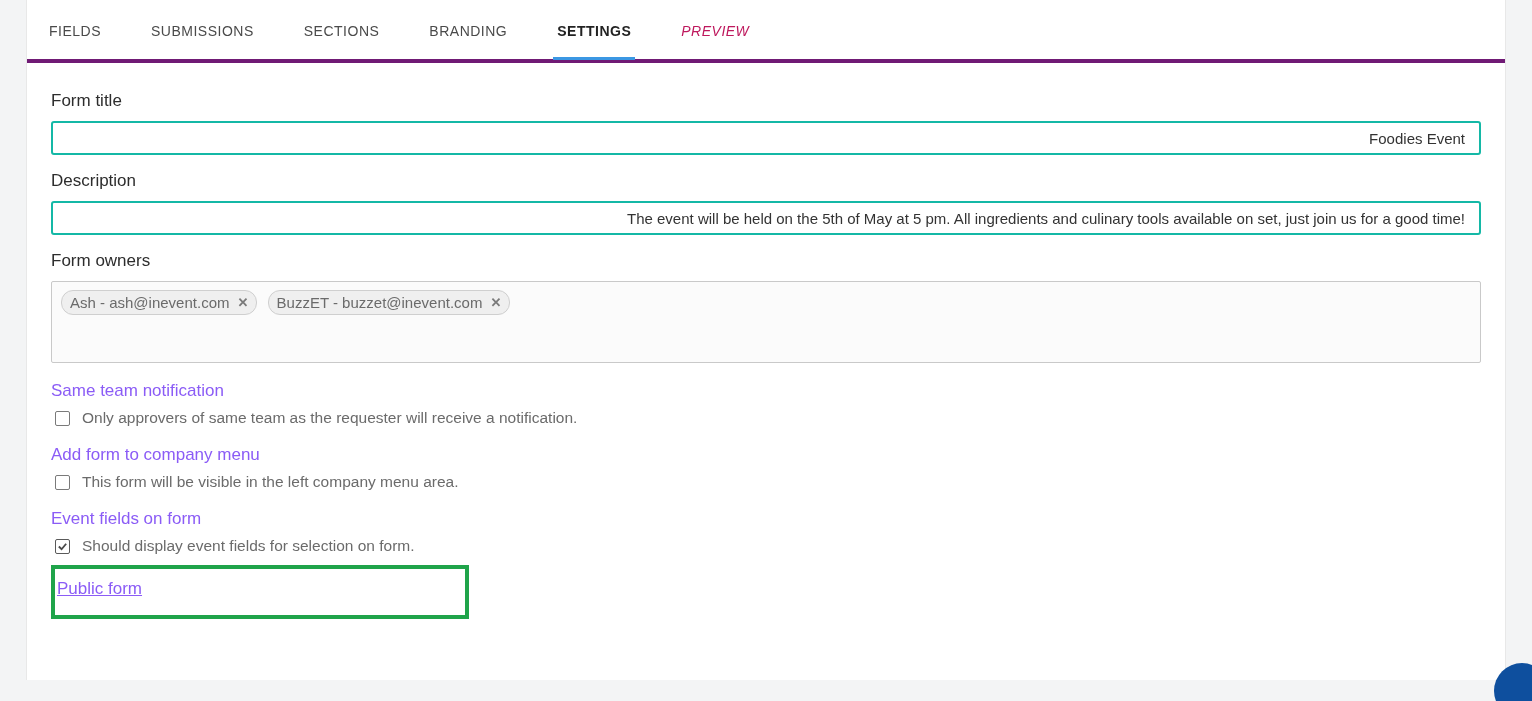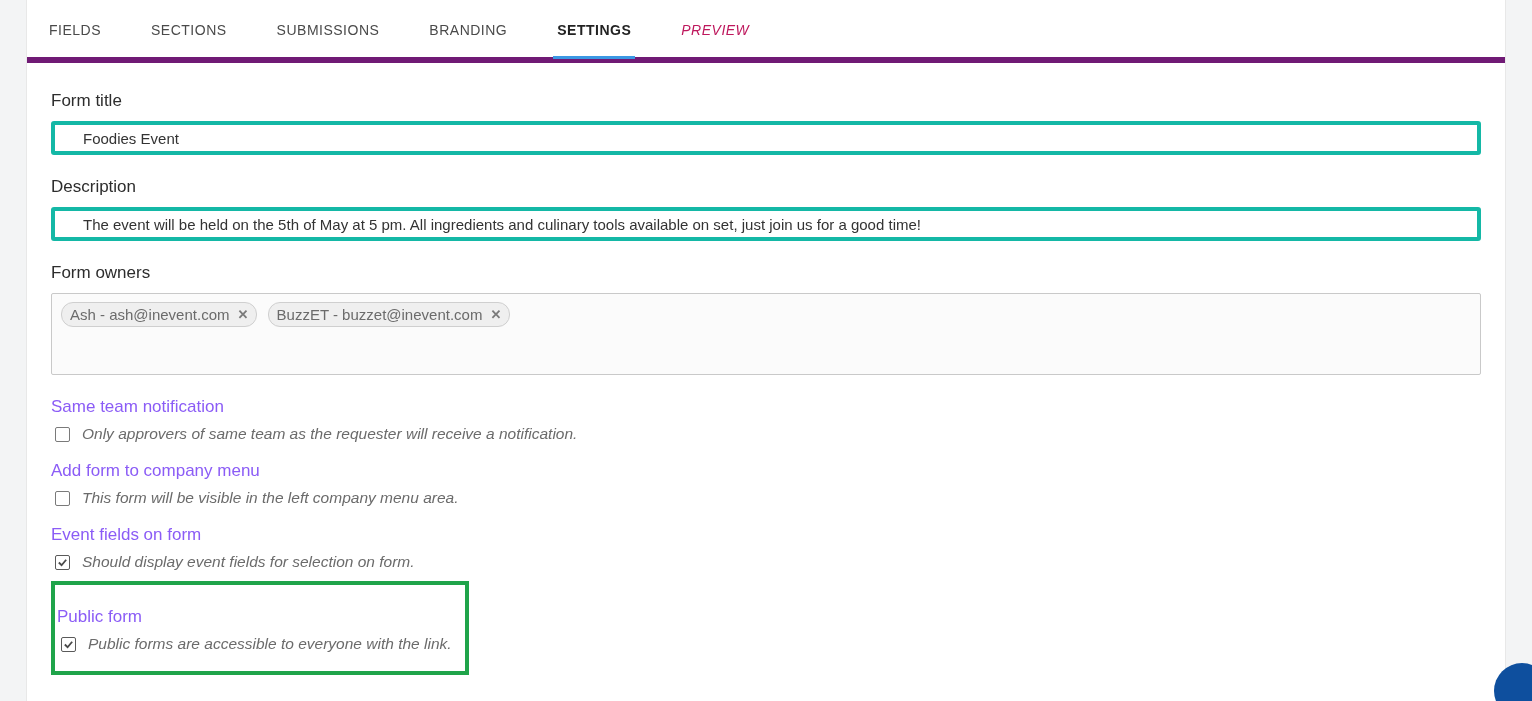--- a/index.html
+++ b/index.html
@@ -16,21 +16,21 @@
     border: 1px solid #e8e8e8;
     border-top: none;
     border-bottom: none;
     min-height: 680px;
     position: relative;
   }
   
   .tabs {
     display: flex;
     align-items: center;
-    border-bottom: 6px solid #701a75;
+    border-bottom: 4px solid #701a75;
     padding: 0 22px;
     height: 63px;
     gap: 50px;
   }
   .tab {
     font-size: 14px;
     letter-spacing: .5px;
     color: #4a4a4a;
     cursor: pointer;
     padding: 22px 0 20px 0;
@@ -45,35 +45,36 @@
     position: absolute;
     left: -4px; right: -4px;
     bottom: -1px;
     height: 3px;
     background: #3b97e3;
   }
   .tab.link { color: #be185d; font-style: italic; }
 
   
   .content { padding: 28px 24px 40px 24px; }
-  .field-group { margin-bottom: 22px; }
+  .field-group { margin-bottom: 16px; }
   .label {
     font-size: 17px;
     color: #2d2d2d;
     margin-bottom: 10px;
   }
   .txt-input, .txt-area {
     width: 100%;
-    border: 4px solid #14b8a6;
+    border: 2px solid #14b8a6;
     border-radius: 3px;
-    padding: 8px 28px;
+    padding: 8px 14px;
     font-size: 15px;
     color: #333;
     background: #fff;
     font-family: inherit;
+    text-align: right;
   }
   .txt-input { height: 34px; }
   .txt-area { height: 34px; }
 
   
   .owners-box {
     width: 100%;
     min-height: 82px;
     border: 1px solid #c9c9c9;
     background: #fbfbfb;
@@ -103,21 +104,20 @@
   .check-row {
     display: flex;
     align-items: center;
     gap: 12px;
     margin-top: 8px;
     margin-bottom: 6px;
   }
   .check-text {
     color: #6b6b6b;
     font-size: 15.5px;
-    font-style: italic;
   }
   .cb {
     width: 15px; height: 15px;
     border: 1.5px solid #7a7a7a;
     border-radius: 2px;
     display: inline-flex;
     align-items: center;
     justify-content: center;
     flex: 0 0 15px;
     margin-left: 4px;
@@ -133,41 +133,41 @@
     margin-bottom: 4px;
     color: #8b5cf6;
   }
 
   .highlight-box {
     border: 4px solid #1fa44a;
     padding: 10px 6px 12px 2px;
     margin-top: 10px;
     width: 418px;
   }
-  .highlight-box .section-title { margin-top: 12px; }
+  .highlight-box .section-title { margin-top: 0; text-decoration: underline; }
 
   
   .blue-arc {
     position: fixed;
     right: -18px;
     bottom: -18px;
     width: 56px; height: 56px;
     background: #0e4f9e;
     border-radius: 50%;
   }
 </style>
 </head>
 <body>
 
 <div class="page">
 
   <div class="tabs">
     <div class="tab">FIELDS</div>
+    <div class="tab">SUBMISSIONS</div>
     <div class="tab">SECTIONS</div>
-    <div class="tab">SUBMISSIONS</div>
     <div class="tab">BRANDING</div>
     <div class="tab active">SETTINGS</div>
     <div class="tab link">PREVIEW</div>
   </div>
 
   <div class="content">
 
     <div class="field-group">
       <div class="label">Form title</div>
       <input class="txt-input" value="Foodies Event" style="">
@@ -213,25 +213,17 @@
       <span class="cb checked">
         <svg viewBox="0 0 12 12">
             <path d="M2 6 L5 9 L10 3" fill="none" stroke-width="2"></path>
           </svg>
       </span>
       <span class="check-text">Should display event fields for selection on form.</span>
     </div>
 
     <div class="highlight-box">
       <div class="section-title">Public form</div>
-      <div class="check-row">
-        <span class="cb checked">
-          <svg viewBox="0 0 12 12">
-              <path d="M2 6 L5 9 L10 3" fill="none" stroke-width="2"></path>
-            </svg>
-        </span>
-        <span class="check-text">Public forms are accessible to everyone with the link.</span>
-      </div>
     </div>
   </div>
 </div>
 
 <div class="blue-arc"></div>
 
 </body></html>

